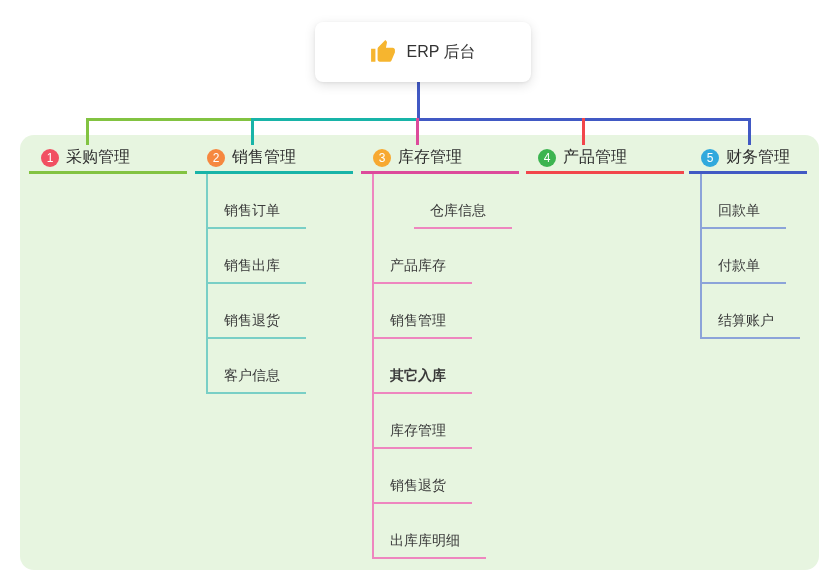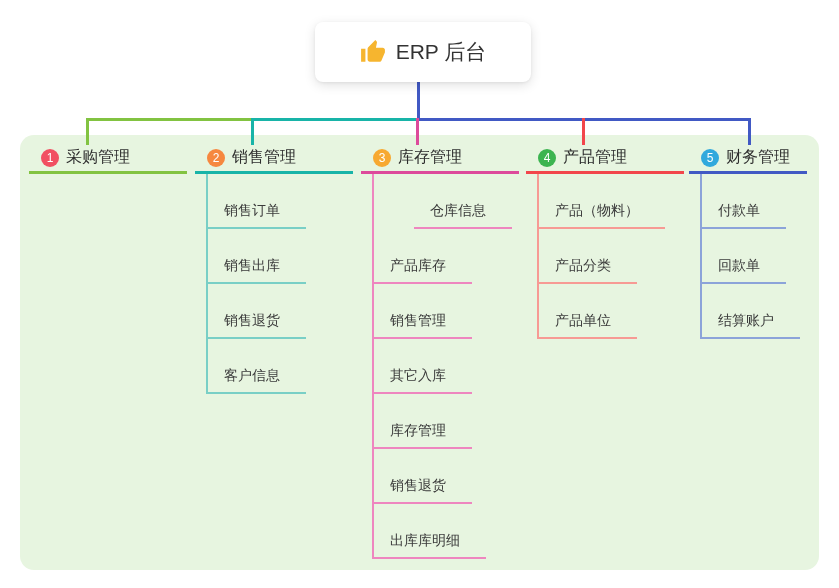--- a/index.html
+++ b/index.html
@@ -8,21 +8,21 @@
 
   
   .panel { position:absolute; left:20px; top:135px; width:799px; height:435px;
            background:#e7f5e0; border-radius:14px; }
 
   
   .root-card { position:absolute; left:315px; top:22px; width:216px; height:60px;
                background:#ffffff; border-radius:8px;
                box-shadow:0 3px 12px rgba(0,0,0,.12), 0 1px 3px rgba(0,0,0,.06);
                display:flex; align-items:center; justify-content:center; gap:10px;
-               font-size:21px; font-weight:500; color:#333; z-index:3; }
+               font-size:16px; font-weight:500; color:#333; z-index:3; }
   .thumb { width:26px; height:26px; }
   .thumb path { fill:#f6b52f; }
 
   
   .line { position:absolute; z-index:1; }
   .stem     { left:417px; top:82px;  width:3px; height:36px; }
   .seg      { top:118px; height:3px; }
   .seg-1    { left:86px;  width:166px; }
   .seg-2    { left:251px; width:167px; }
   .seg-3    { left:417px; width:334px; }
@@ -90,44 +90,39 @@
 
   <div class="branch b3">
     <div class="hd" style="border-bottom-color: rgb(221, 74, 155);">
       <span class="badge" style="background-color: rgb(247, 169, 49);">3</span>
       <span>库存管理</span>
     </div>
     <ul style="border-left-color: rgb(238, 134, 191);">
       <li style="border-bottom-color: rgb(238, 134, 191); margin-left: 40px;">仓库信息</li>
       <li style="border-bottom-color: rgb(238, 134, 191);">产品库存</li>
       <li style="border-bottom-color: rgb(238, 134, 191);">销售管理</li>
-      <li style="border-bottom-color: rgb(238, 134, 191);">其它入库</li>
+      <li style="border-bottom-color: rgb(238, 134, 191); font-weight: bold;">其它入库</li>
       <li style="border-bottom-color: rgb(238, 134, 191);">库存管理</li>
       <li style="border-bottom-color: rgb(238, 134, 191);">销售退货</li>
       <li style="border-bottom-color: rgb(238, 134, 191);">出库库明细</li>
     </ul>
   </div>
 
   <div class="branch b4">
     <div class="hd" style="border-bottom-color: rgb(242, 70, 75);">
       <span class="badge" style="background-color: rgb(60, 180, 80);">4</span>
       <span>产品管理</span>
     </div>
-    <ul style="border-left-color: rgb(247, 154, 148);">
-      <li style="border-bottom-color: rgb(247, 154, 148);">产品（物料）</li>
-      <li style="border-bottom-color: rgb(247, 154, 148);">产品分类</li>
-      <li style="border-bottom-color: rgb(247, 154, 148);">产品单位</li>
-    </ul>
   </div>
 
   <div class="branch b5">
     <div class="hd" style="border-bottom-color: rgb(65, 89, 196);">
       <span class="badge" style="background-color: rgb(49, 169, 221);">5</span>
       <span>财务管理</span>
     </div>
     <ul style="border-left-color: rgb(140, 163, 217);">
+      <li style="border-bottom-color: rgb(140, 163, 217);">回款单</li>
       <li style="border-bottom-color: rgb(140, 163, 217);">付款单</li>
-      <li style="border-bottom-color: rgb(140, 163, 217);">回款单</li>
       <li style="border-bottom-color: rgb(140, 163, 217);">结算账户</li>
     </ul>
   </div>
 
 </div>
 
 </body></html>

